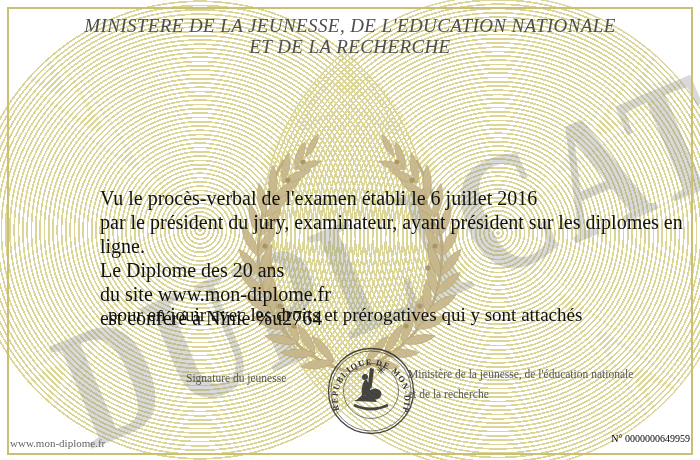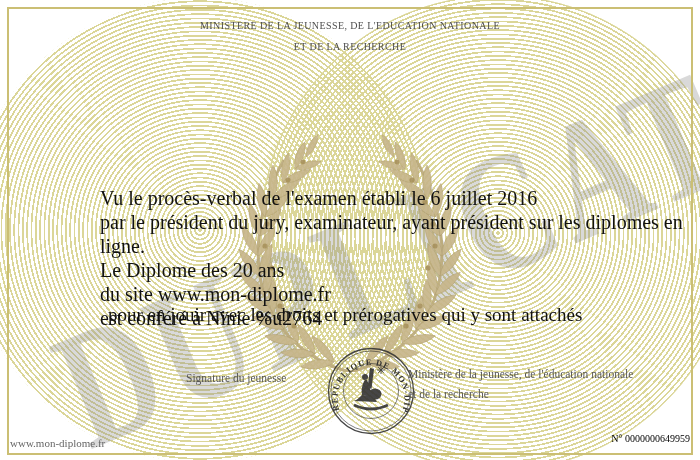--- a/index.html
+++ b/index.html
@@ -26,21 +26,21 @@
     white-space:nowrap; pointer-events:none;
   }
   .frame {
     position:absolute; left:7px; top:7px; right:7px; bottom:5px;
     border:2px solid #cbbf74; pointer-events:none;
   }
   .wreath-svg { position:absolute; left:218px; top:110px; width:264px; height:262px; }
   .seal-svg { position:absolute; left:326px; top:346px; width:90px; height:90px; }
   .header {
     position:absolute; top:15px; left:0; width:100%; text-align:center;
-    font-size:10px; line-height:21px; color:#4e4e4e; letter-spacing:0.4px;
+    font-size:19px; line-height:21px; color:#4e4e4e; letter-spacing:0.4px;font-style:italic;
   }
   .title {
     position:absolute; top:74px; left:0; width:100%; text-align:center;
     font-size:40px; line-height:42px; color:#3e3e3e; letter-spacing:1.5px;
   }
   .body-text {
     position:absolute; left:68px; top:186px;
     font-size:20px; line-height:24px; color:#111111;padding-left:32px;
   }
   .rights-line {

